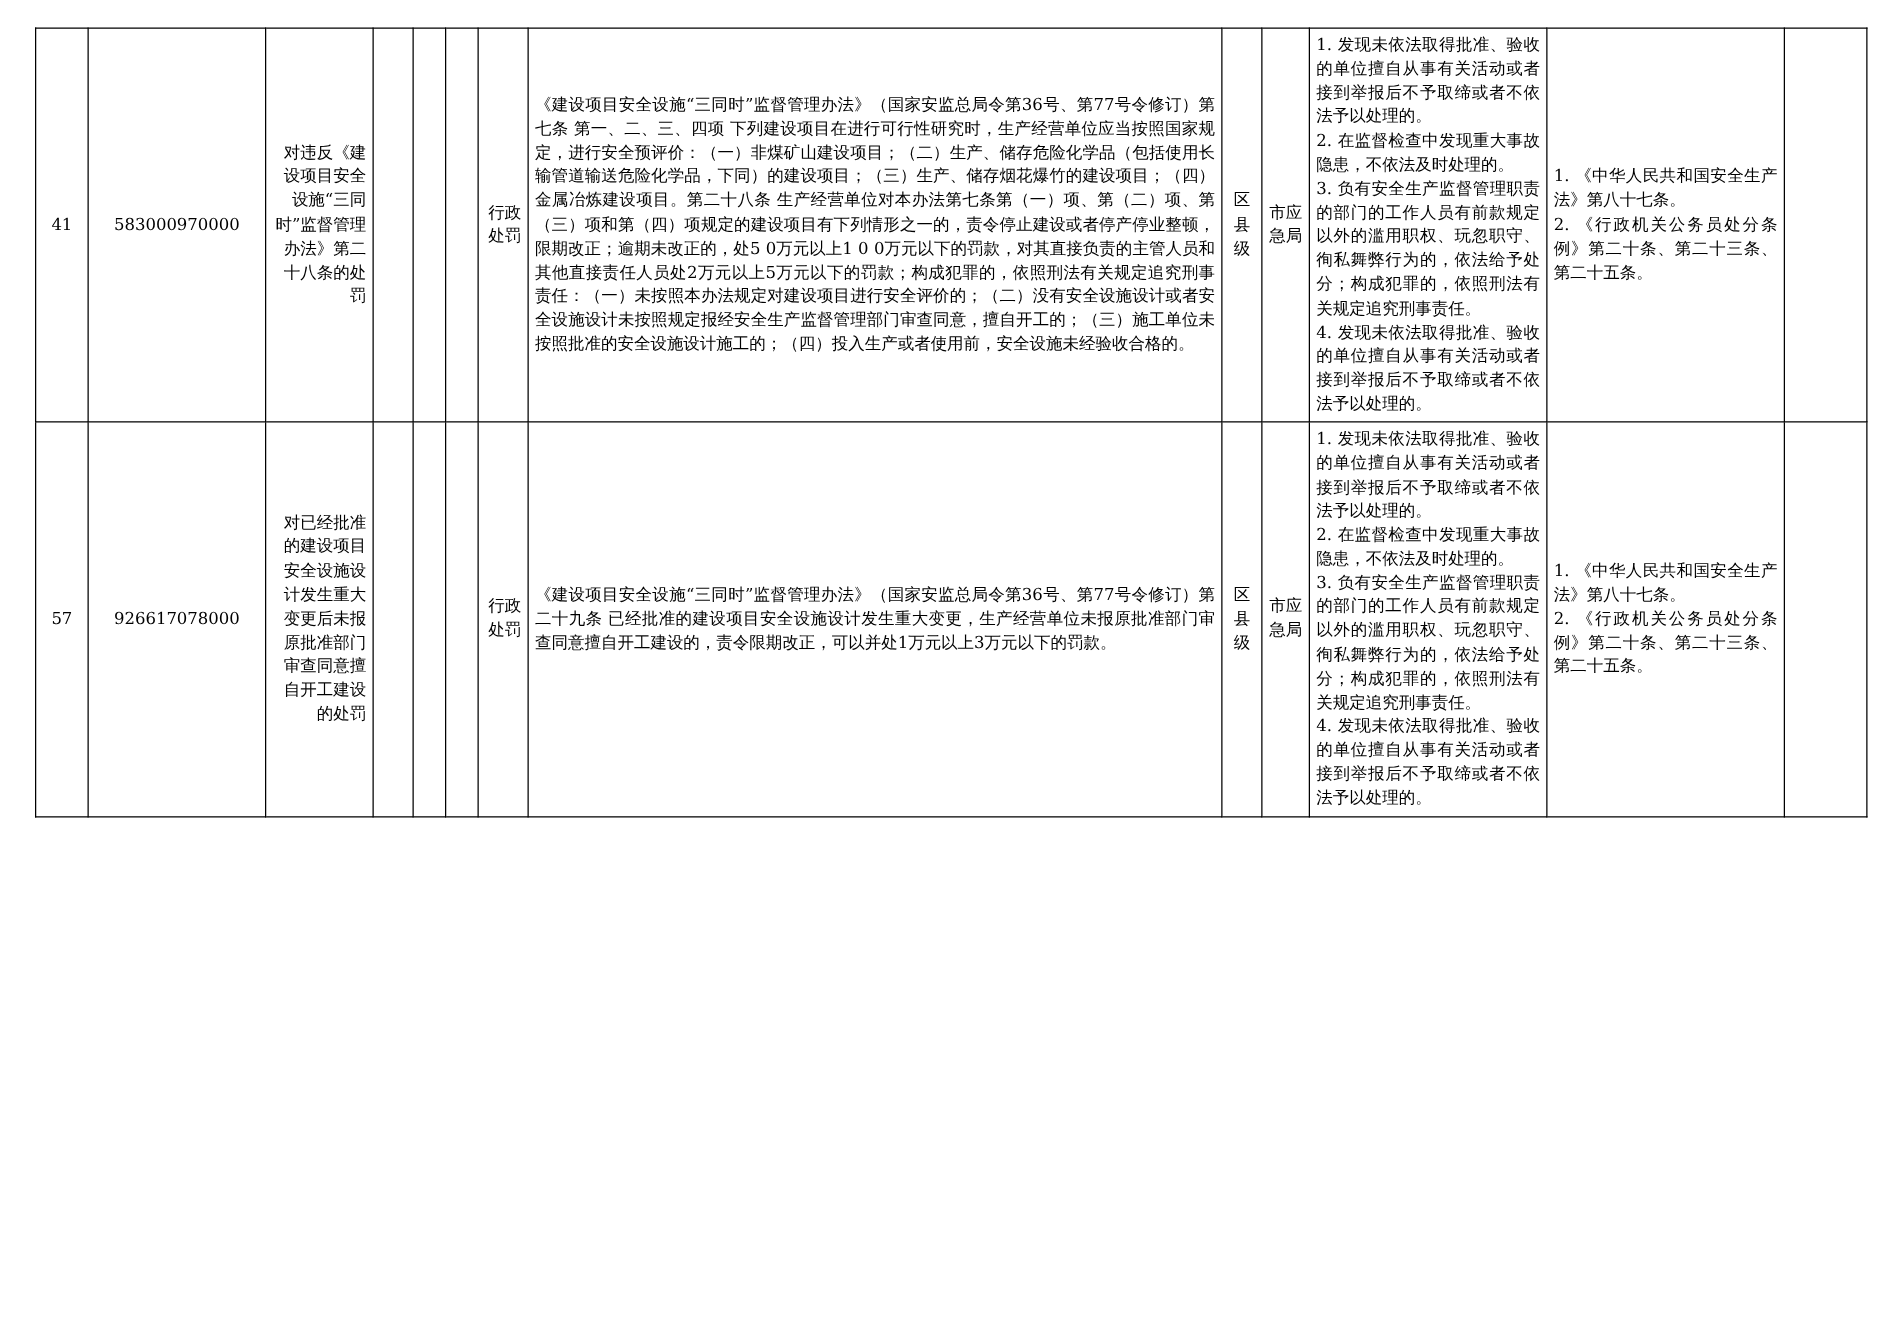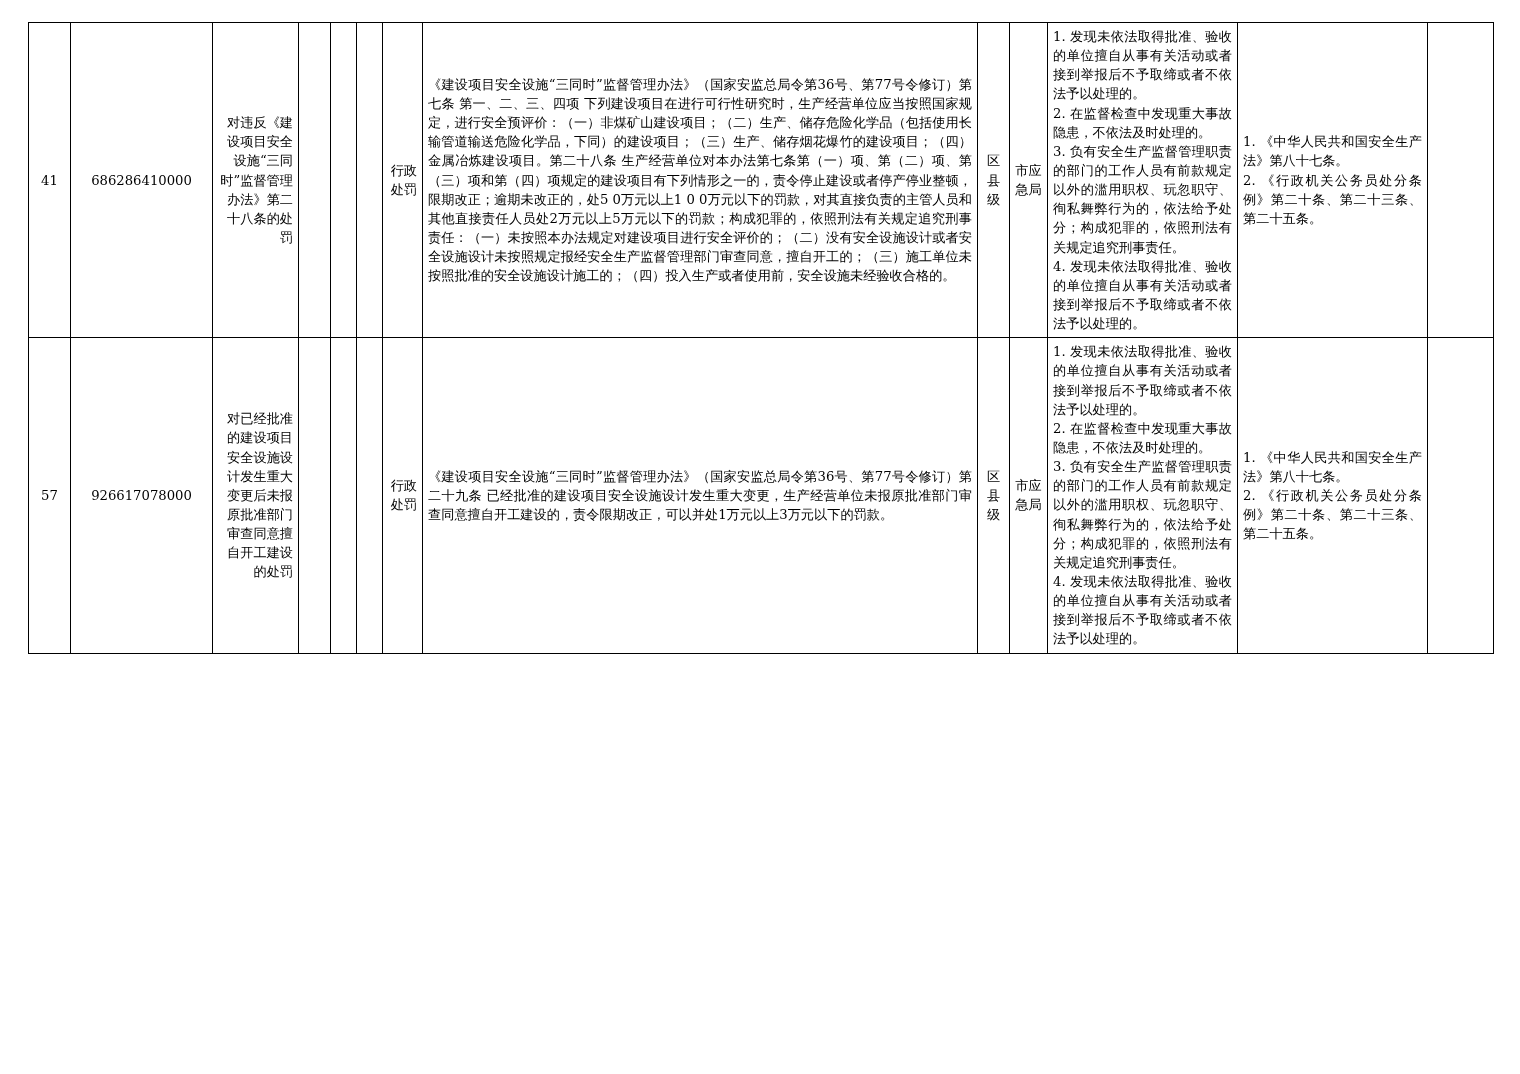--- a/index.html
+++ b/index.html
@@ -70,21 +70,21 @@
       <col class="c-basis">
       <col class="c-level">
       <col class="c-dept">
       <col class="c-resp">
       <col class="c-acct">
       <col class="c-blank4">
     </colgroup>
     <tbody>
       <tr>
         <td class="c-idx cell-mid">41</td>
-        <td class="c-code cell-mid">686286410000</td>
+        <td class="c-code cell-mid">583000970000</td>
         <td class="c-name cell-mid vtext">对违反《建设项目安全设施“三同时”监督管理办法》第二十八条的处罚</td>
         <td class="c-blank1 cell-mid"></td>
         <td class="c-blank2 cell-mid"></td>
         <td class="c-blank3 cell-mid"></td>
         <td class="c-type cell-mid">行政处罚</td>
         <td class="c-basis cell-mid">《建设项目安全设施“三同时”监督管理办法》（国家安监总局令第36号、第77号令修订）第七条 第一、二、三、四项 下列建设项目在进行可行性研究时，生产经营单位应当按照国家规定，进行安全预评价：（一）非煤矿山建设项目；（二）生产、储存危险化学品（包括使用长输管道输送危险化学品，下同）的建设项目；（三）生产、储存烟花爆竹的建设项目；（四）金属冶炼建设项目。第二十八条 生产经营单位对本办法第七条第（一）项、第（二）项、第（三）项和第（四）项规定的建设项目有下列情形之一的，责令停止建设或者停产停业整顿，限期改正；逾期未改正的，处5 0万元以上1 0 0万元以下的罚款，对其直接负责的主管人员和其他直接责任人员处2万元以上5万元以下的罚款；构成犯罪的，依照刑法有关规定追究刑事责任：（一）未按照本办法规定对建设项目进行安全评价的；（二）没有安全设施设计或者安全设施设计未按照规定报经安全生产监督管理部门审查同意，擅自开工的；（三）施工单位未按照批准的安全设施设计施工的；（四）投入生产或者使用前，安全设施未经验收合格的。</td>
         <td class="c-level cell-mid">区县级</td>
         <td class="c-dept cell-mid">市应急局</td>
         <td class="c-resp cell-top" style="white-space: pre-line;">1.  发现未依法取得批准、验收的单位擅自从事有关活动或者接到举报后不予取缔或者不依法予以处理的。
 2.  在监督检查中发现重大事故隐患，不依法及时处理的。

